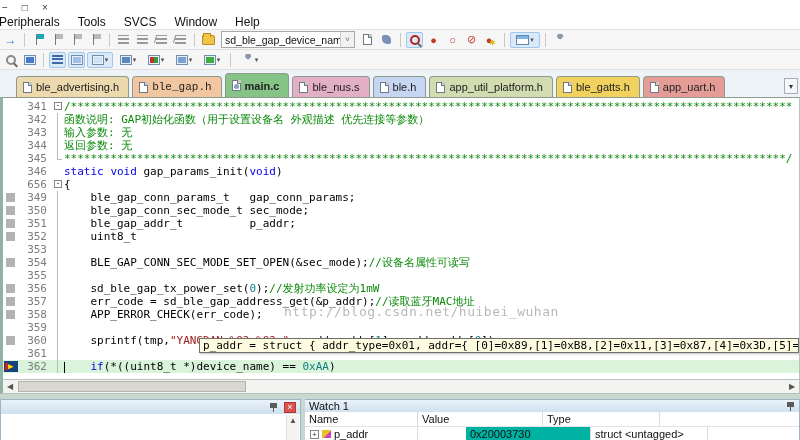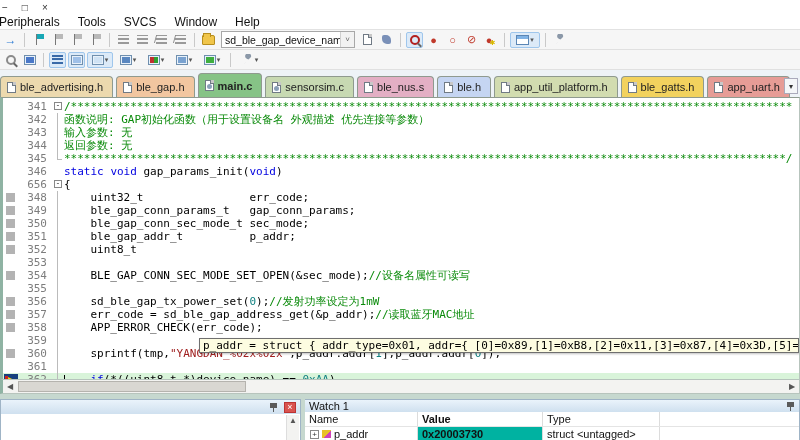--- a/index.html
+++ b/index.html
@@ -54,21 +54,21 @@
   .bp-f { color:#c0392b; font-size:11px; }
   .bp-o { color:#c0392b; font-size:11px; }
   .winicon { width:13px; height:10px; border:1px solid #5b86b5; background:#fff; }
   .winicon:before { content:""; display:block; height:3px; background:#7fb2e5; }
   .wrench { width:12px; height:12px; }
   .minirect { width:12px; height:10px; border:1px solid #6f8fae; background:#e8f1fa; position:relative; }
   .minirect i { position:absolute; inset:1px; display:block; }
 
   
   .tabbar { height:27px; background:#eef3f7; display:flex; align-items:flex-end;
-    gap:3px; position:relative; }
+    padding-left:16px; gap:3px; position:relative; }
   .tab { display:flex; align-items:center; gap:4px; height:21px; padding:0 9px 0 6px;
     border:1px solid #8f9a8f; border-bottom:none; border-radius:4px 4px 0 0;
     font-size:11px; color:#222; white-space:nowrap; }
   .tab.active { height:24px; font-weight:bold; }
   .tab.active .lbl { }
   .page { width:9px; height:11px; background:#fff; border:1px solid #707a85;
     position:relative; flex:none; }
   .page:before { content:""; position:absolute; right:-1px; top:-1px; width:3px; height:3px;
     background:#c8c8c8; border-left:1px solid #707a85; border-bottom:1px solid #707a85; }
   .page.gear:after { content:""; position:absolute; left:1px; top:3px; width:5px; height:5px;
@@ -135,21 +135,21 @@
   .vscroll { position:absolute; right:1px; top:1px; bottom:1px; width:13px; background:#f3f3f1;
     border-left:1px solid #ddd; }
   .vscroll .up { height:12px; text-align:center; font-size:8px; color:#555; line-height:12px; }
   .splitter { width:4px; background:#c6d8cf; }
   .dock-right { flex:1; background:#fff; border:1px solid #9fb4c6; border-left:none;
     display:flex; flex-direction:column; overflow:hidden; }
   .watch-table { font-size:11px; color:#111; }
   .wrow { display:flex; height:15px; line-height:15px; border-bottom:1px solid #e4e4e4; }
   .wcell { border-right:1px solid #dcdcdc; padding-left:4px; overflow:hidden; white-space:nowrap; }
   .c-name { width:113px; display:flex; align-items:center; gap:3px; }
-  .c-val  { width:125px;font-weight:bold; }
+  .c-val  { width:125px; }
   .c-type { width:117px; }
   .c-fill { flex:1; border-right:none; }
   .wrow.hdr { font-weight:normal; }
   .val-hl { background:#00b2a1; }
   .expbox { width:9px; height:9px; border:1px solid #888; font-size:8px; line-height:7px;
     text-align:center; color:#333; flex:none; margin-left:1px; }
   .keyico { width:9px; height:8px; flex:none; background:linear-gradient(135deg,#e8c227 55%,#cf44b8 55%); }
 </style>
 </head>
 <body>
@@ -315,31 +315,27 @@
         </svg>
       <span class="drop">▾</span>
     </span>
   </div>
 
   <div class="tabbar" id="tabbar">
     <div class="tab" style="background: rgb(236, 217, 174);">
         <span class="page"></span>
         <span class="lbl">ble_advertising.h</span>
       </div>
-      <div class="tab" style="background: rgb(242, 198, 160);">
+      <div class="tab" style="background: rgb(242, 198, 160); font-family: Liberation Mono, monospace;">
         <span class="page"></span>
         <span class="lbl">ble_gap.h</span>
       </div>
       <div class="tab active" style="background: rgb(134, 195, 134);">
         <span class="page gear"></span>
         <span class="lbl">main.c</span>
-      </div>
-      <div class="tab" style="background: rgb(199, 217, 178);">
-        <span class="page gear"></span>
-        <span class="lbl">sensorsim.c</span>
       </div>
       <div class="tab" style="background: rgb(227, 175, 196);">
         <span class="page"></span>
         <span class="lbl">ble_nus.s</span>
       </div>
       <div class="tab" style="background: rgb(197, 213, 242);">
         <span class="page"></span>
         <span class="lbl">ble.h</span>
       </div>
       <div class="tab" style="background: rgb(210, 220, 176);">
@@ -359,36 +355,36 @@
 
   <div class="editor" id="editor">
     <div id="codelines" style="padding-top:2px">
         <div class="cl"><span class="gut"></span><span class="lnum">341</span><span class="fold"><span class="foldbox">-</span></span><span class="code"><span class="com">/*************************************************************************************************************</span></span></div>
         <div class="cl"><span class="gut"></span><span class="lnum">342</span><span class="fold v"></span><span class="code"><span class="com">函数说明: GAP初始化函数（用于设置设备名 外观描述 优先连接等参数）</span></span></div>
         <div class="cl"><span class="gut"></span><span class="lnum">343</span><span class="fold v"></span><span class="code"><span class="com">输入参数: 无</span></span></div>
         <div class="cl"><span class="gut"></span><span class="lnum">344</span><span class="fold v"></span><span class="code"><span class="com">返回参数: 无</span></span></div>
         <div class="cl"><span class="gut"></span><span class="lnum">345</span><span class="fold end"></span><span class="code"><span class="com">*************************************************************************************************************/</span></span></div>
         <div class="cl"><span class="gut"></span><span class="lnum">346</span><span class="fold"></span><span class="code"><span class="k">static</span><span class="t"> </span><span class="k">void</span><span class="t"> gap_params_init(</span><span class="k">void</span><span class="t">)</span></span></div>
         <div class="cl"><span class="gut"></span><span class="lnum">656</span><span class="fold"><span class="foldbox">-</span></span><span class="code"><span class="t">{</span></span></div>
-        <div class="cl"><span class="gut"><span class="blk"></span></span><span class="lnum">348</span><span class="fold v"></span><span class="code"><span class="t">    uint32_t                err_code;</span></span></div>
         <div class="cl"><span class="gut"><span class="blk"></span></span><span class="lnum">349</span><span class="fold v"></span><span class="code"><span class="t">    ble_gap_conn_params_t   gap_conn_params;</span></span></div>
         <div class="cl"><span class="gut"><span class="blk"></span></span><span class="lnum">350</span><span class="fold v"></span><span class="code"><span class="t">    ble_gap_conn_sec_mode_t sec_mode;</span></span></div>
         <div class="cl"><span class="gut"><span class="blk"></span></span><span class="lnum">351</span><span class="fold v"></span><span class="code"><span class="t">    ble_gap_addr_t          p_addr;</span></span></div>
         <div class="cl"><span class="gut"><span class="blk"></span></span><span class="lnum">352</span><span class="fold v"></span><span class="code"><span class="t">    uint8_t</span></span></div>
         <div class="cl"><span class="gut"></span><span class="lnum">353</span><span class="fold v"></span><span class="code"></span></div>
         <div class="cl"><span class="gut"><span class="blk"></span></span><span class="lnum">354</span><span class="fold v"></span><span class="code"><span class="t">    BLE_GAP_CONN_SEC_MODE_SET_OPEN(&amp;sec_mode);</span><span class="com">//设备名属性可读写</span></span></div>
         <div class="cl"><span class="gut"></span><span class="lnum">355</span><span class="fold v"></span><span class="code"></span></div>
         <div class="cl"><span class="gut"><span class="blk"></span></span><span class="lnum">356</span><span class="fold v"></span><span class="code"><span class="t">    sd_ble_gap_tx_power_set(</span><span class="n">0</span><span class="t">);</span><span class="com">//发射功率设定为1mW</span></span></div>
         <div class="cl"><span class="gut"><span class="blk"></span></span><span class="lnum">357</span><span class="fold v"></span><span class="code"><span class="t">    err_code = sd_ble_gap_address_get(&amp;p_addr);</span><span class="com">//读取蓝牙MAC地址</span></span></div>
         <div class="cl"><span class="gut"><span class="blk"></span></span><span class="lnum">358</span><span class="fold v"></span><span class="code"><span class="t">    APP_ERROR_CHECK(err_code);</span></span></div>
         <div class="cl"><span class="gut"></span><span class="lnum">359</span><span class="fold v"></span><span class="code"></span></div>
         <div class="cl"><span class="gut"><span class="blk"></span></span><span class="lnum">360</span><span class="fold v"></span><span class="code"><span class="t">    sprintf(tmp,</span><span class="s">"YANGDAN_%02x%02x"</span><span class="t">,p_addr.addr[</span><span class="n">1</span><span class="t">],p_addr.addr[</span><span class="n">0</span><span class="t">]);</span></span></div>
         <div class="cl"><span class="gut"></span><span class="lnum">361</span><span class="fold v"></span><span class="code"></span></div>
         <div class="cl hl"><span class="gut"><span class="exec"><span class="red"></span><span class="tri">▶</span></span></span><span class="lnum">362</span><span class="fold v"></span><span class="code"><span class="caret"></span>    <span class="k">if</span><span class="t">(*((uint8_t *)device_name) == </span><span class="n">0xAA</span><span class="t">)</span></span></div>
       </div>
+    <div class="watermark">http://blog.csdn.net/huibei_wuhan</div>
     <div class="tooltip">p_addr = struct { addr_type=0x01, addr={ [0]=0x89,[1]=0xB8,[2]=0x11,[3]=0x87,[4]=0x3D,[5]=0xC2</div>
   </div>
 
   <div class="hscroll">
     <span class="sbtn">◀</span>
     <span class="hthumb"></span>
     <span class="hfill"></span>
     <span class="sbtn">▶</span>
   </div>
 
@@ -420,21 +416,21 @@
             <span class="wcell c-val">Value</span>
             <span class="wcell c-type">Type</span>
             <span class="wcell c-fill"></span>
           </div>
           <div class="wrow">
             <span class="wcell c-name">
               <span class="expbox">+</span>
               <span class="keyico"></span>
               <span>p_addr</span>
             </span>
-            <span class="wcell c-val val-hl" style="background: rgb(0, 178, 161);">0x20003730</span>
+            <span class="wcell c-val val-hl" style="background: rgb(0, 178, 161); margin-left: 48px;">0x20003730</span>
             <span class="wcell c-type">struct &lt;untagged&gt;</span>
             <span class="wcell c-fill"></span>
           </div>
         </div>
     </div>
   </div>
 
 </div>
 
 </body></html>

